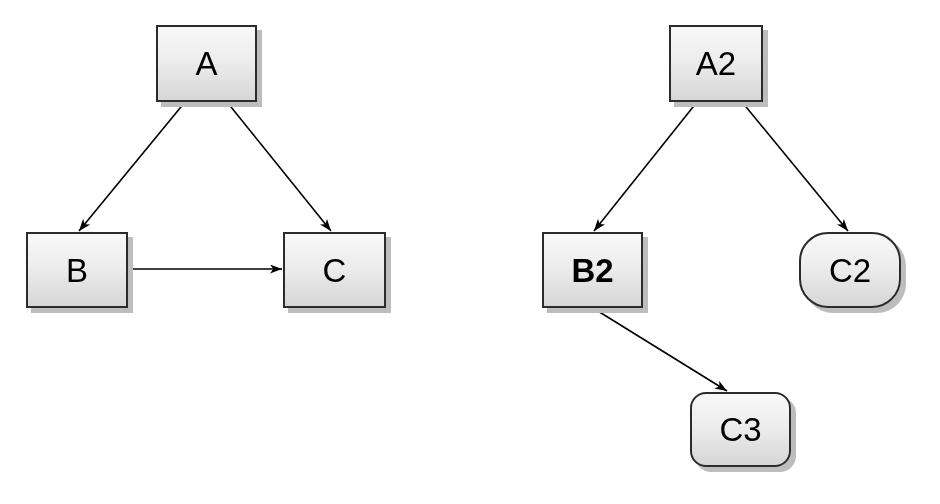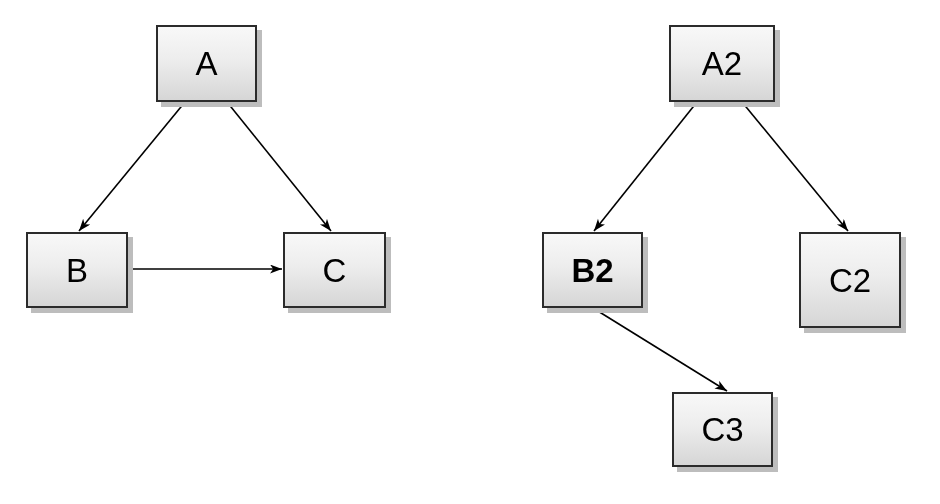--- a/index.html
+++ b/index.html
@@ -61,26 +61,26 @@
   <div id="nodes-layer">
       <div class="node" style="left: 156px; top: 25px; width: 101px; height: 77px;">
         <span class="node-label">A</span>
       </div>
       <div class="node" style="left: 26px; top: 232px; width: 102px; height: 76px;">
         <span class="node-label">B</span>
       </div>
       <div class="node" style="left: 283px; top: 232px; width: 103px; height: 76px;">
         <span class="node-label">C</span>
       </div>
-      <div class="node" style="left: 669px; top: 25px; width: 106px; height: 77px;">
+      <div class="node" style="left: 669px; top: 25px; width: 94px; height: 77px;">
         <span class="node-label">A2</span>
       </div>
       <div class="node" style="left: 542px; top: 232px; width: 101px; height: 76px; font-weight: bold;">
         <span class="node-label">B2</span>
       </div>
-      <div class="node" style="left: 799px; top: 232px; width: 102px; height: 96px;">
+      <div class="node" style="left: 799px; top: 232px; width: 102px; height: 76px; border-radius: 29px;">
         <span class="node-label">C2</span>
       </div>
-      <div class="node" style="left: 672px; top: 392px; width: 101px; height: 75px;">
+      <div class="node" style="left: 690px; top: 392px; width: 101px; height: 75px; border-radius: 16px;">
         <span class="node-label">C3</span>
       </div>
     </div>
 </div>
 
 </body></html>

